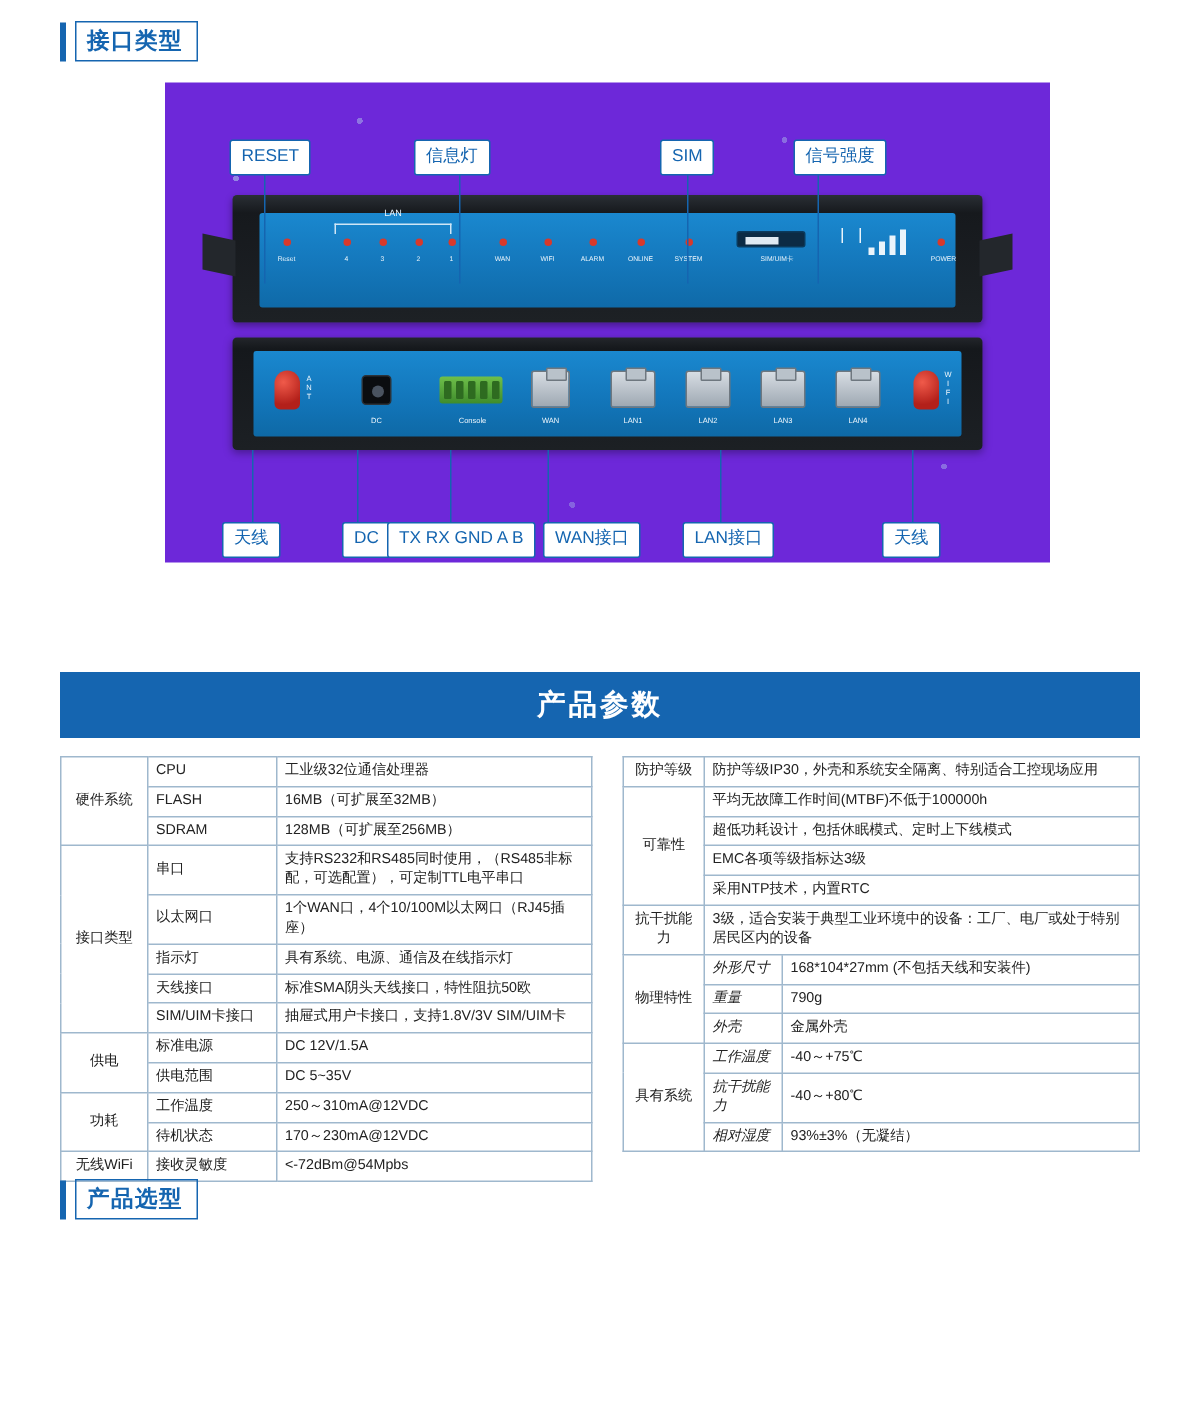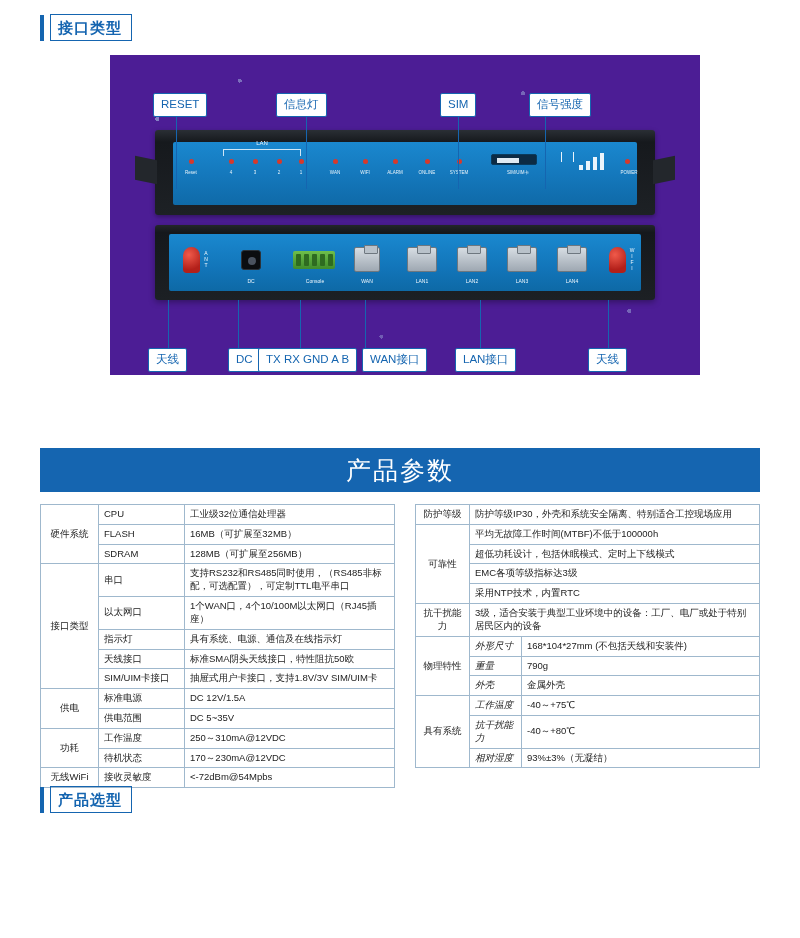--- a/index.html
+++ b/index.html
@@ -28,21 +28,21 @@
     padding: 5px 9px 5px 7px;
     line-height: 1;
     letter-spacing: 1px;
   }
 
   
   .photo {
     position: absolute;
     left: 110px; top: 55px;
     width: 590px; height: 320px;
-    background: #4c1d95;
+    background: #6d28d9;
   }
   .bg-dots {
     position: absolute; inset: 0;
     background:
       radial-gradient(circle at 8% 20%, rgba(180,210,235,.55) 0 2px, transparent 2px),
       radial-gradient(circle at 22% 8%, rgba(180,210,235,.45) 0 2px, transparent 2px),
       radial-gradient(circle at 70% 12%, rgba(180,210,235,.4) 0 2px, transparent 2px),
       radial-gradient(circle at 92% 30%, rgba(180,210,235,.45) 0 2px, transparent 2px),
       radial-gradient(circle at 12% 75%, rgba(180,210,235,.45) 0 2px, transparent 2px),
       radial-gradient(circle at 46% 88%, rgba(180,210,235,.35) 0 2px, transparent 2px),
@@ -165,21 +165,21 @@
   .vlbl {
     position: absolute; font-size: 5px; color:#eef7fd;
     writing-mode: vertical-rl; text-orientation: upright;
   }
 
   
   .param-banner {
     position: absolute; left: 40px; top: 448px;
     width: 720px; height: 44px;
     background: #1565b0;
-    color: #fff; font-size: 25px; font-weight: normal;
+    color: #fff; font-size: 19px; font-weight: bold;
     display: flex; align-items: center; justify-content: center;
     letter-spacing: 2px;
   }
 
   
   table.spec {
     position: absolute;
     border-collapse: collapse;
     font-size: 9.5px;
     color: #222;

